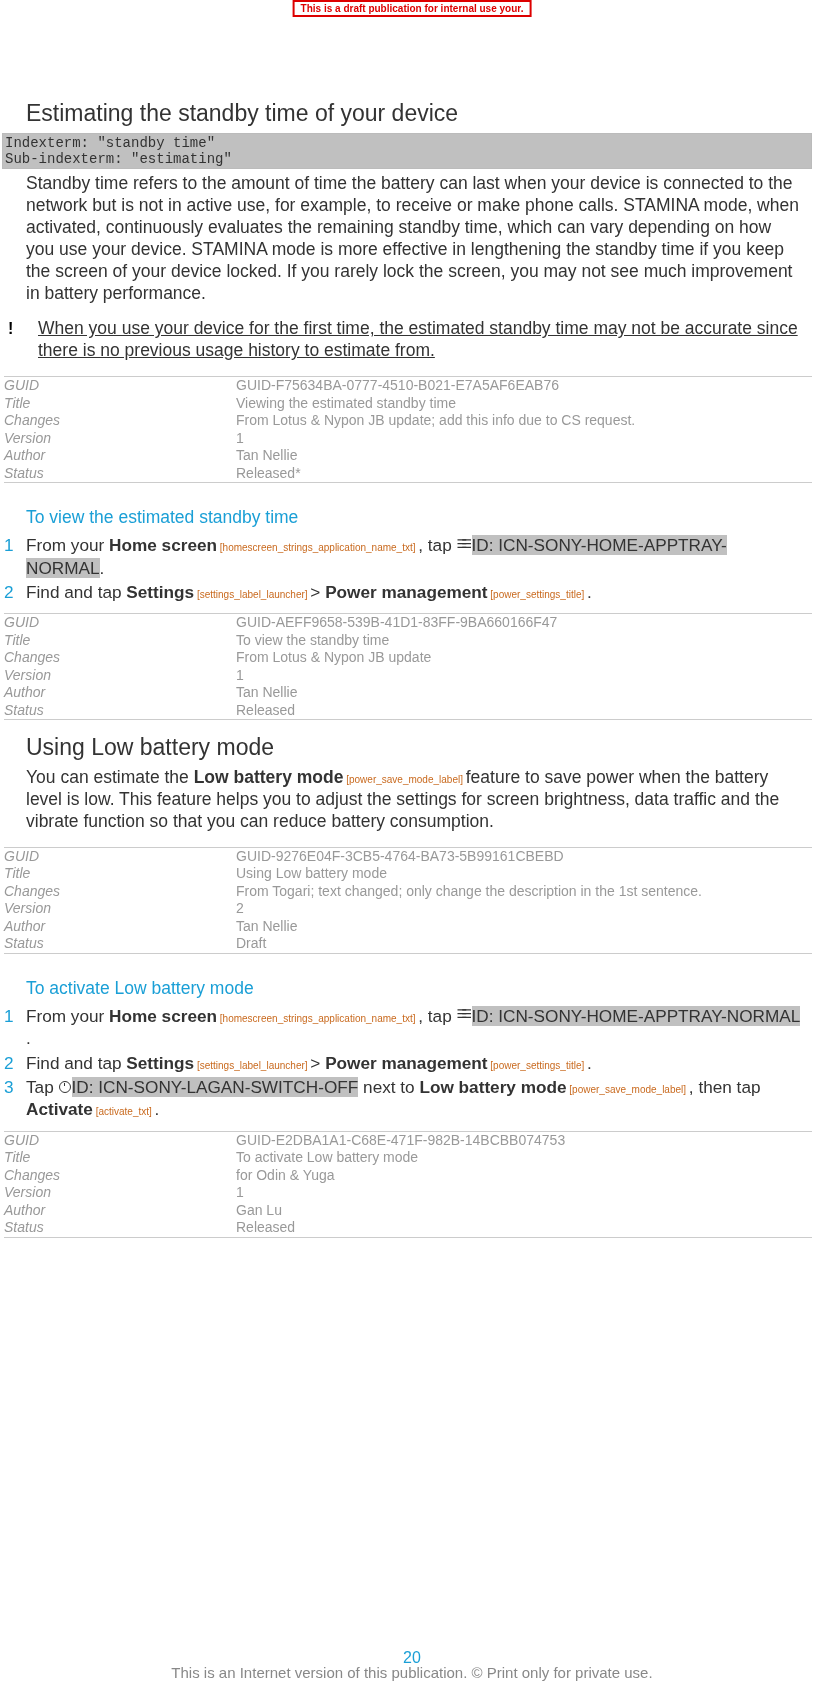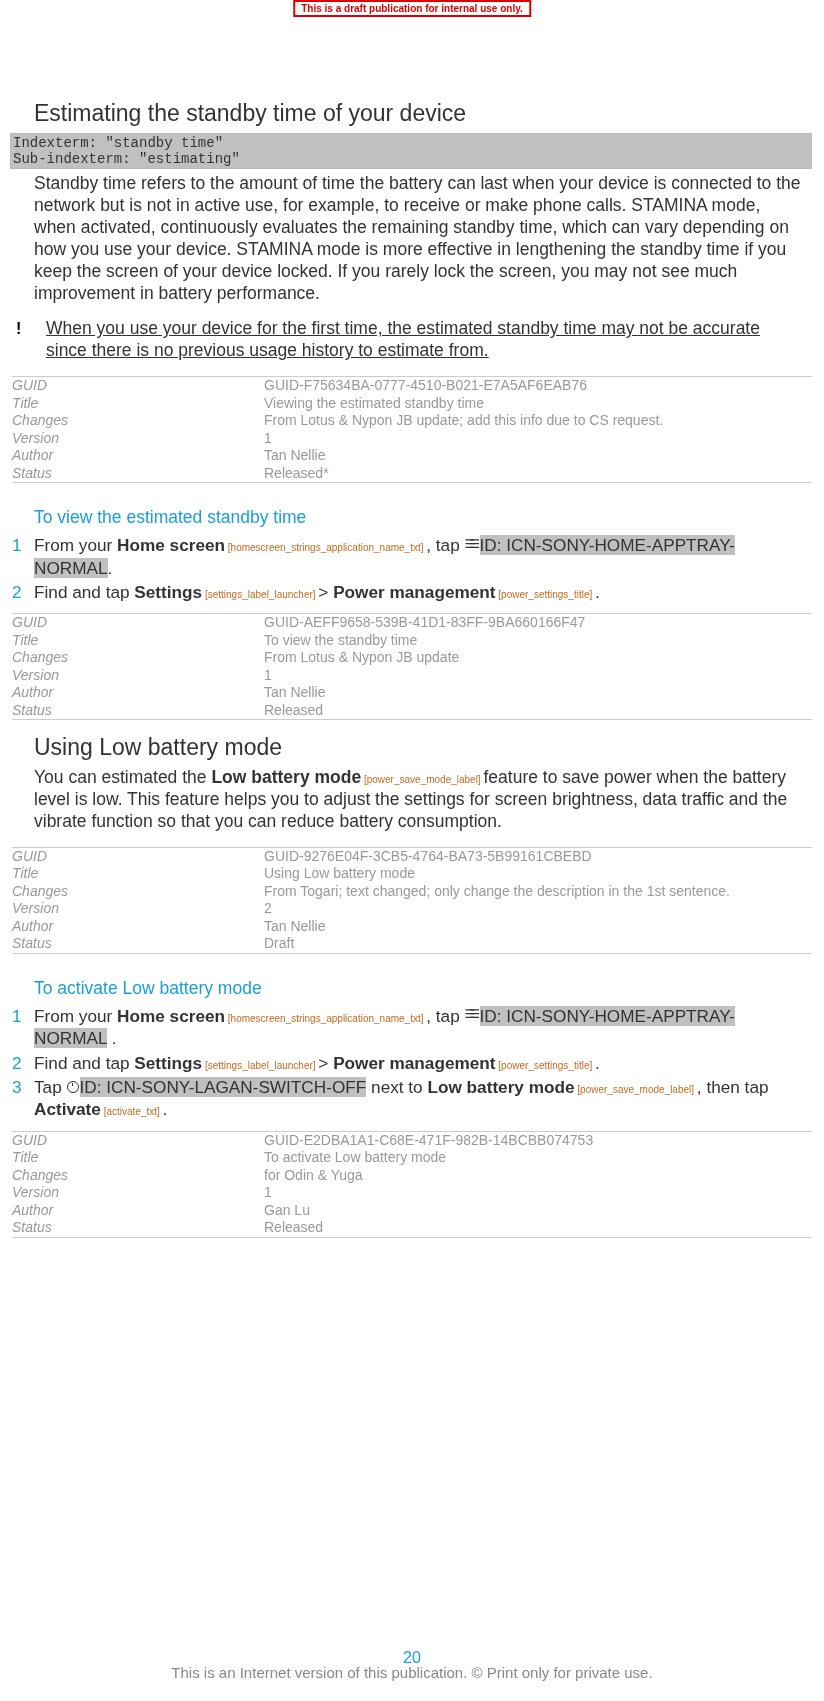--- a/index.html
+++ b/index.html
@@ -17,21 +17,21 @@
       transform: translateX(-50%);
       background: #fff;
       border: 2px solid #d00;
       color: #d00;
       font-size: 10px;
       font-weight: bold;
       padding: 1px 6px;
       white-space: nowrap;
     }
     .content {
-      padding: 100px 10px 0 10px;
+      padding: 100px 10px 0 2px;
     }
     .heading-main {
       font-size: 23px;
       color: #333;
       margin-left: 24px;
       margin-bottom: 6px;
       font-weight: normal;
     }
     .indexterm-block {
       background: #c0c0c0;
@@ -67,21 +67,20 @@
     }
     .meta-table-wrap {
       margin: 6px 2px 14px 2px;
       border-top: 1px solid #ccc;
       border-bottom: 1px solid #ccc;
       font-size: 14px;
       color: #999;
     }
     .meta-row {
       display: flex;
-      gap: 20px;
     }
     .meta-label {
       width: 232px;
       font-style: italic;
       padding: 0px 0;
       line-height: 1.25;
     }
     .meta-value {
       flex: 1;
       padding: 0px 0;
@@ -160,21 +159,21 @@
       width: 100%;
       text-align: center;
       color: #888;
       font-size: 15px;
       margin-top: 28px;
     }
   </style>
 </head>
 <body>
 
-<div class="draft-banner">This is a draft publication for internal use only.</div>
+<div class="draft-banner">This is a draft publication for internal use your.</div>
 
 <div class="content">
 
   <h2 class="heading-main">Estimating the standby time of your device</h2>
   <div class="indexterm-block">
     <div>Indexterm: "standby time"</div>
     <div>Sub-indexterm: "estimating"</div>
   </div>
   <p class="body-para">Standby time refers to the amount of time the battery can last when your device is connected to the network but is not in active use, for example, to receive or make phone calls. STAMINA mode, when activated, continuously evaluates the remaining standby time, which can vary depending on how you use your device. STAMINA mode is more effective in lengthening the standby time if you keep the screen of your device locked. If you rarely lock the screen, you may not see much improvement in battery performance.</p>
 
@@ -248,21 +247,21 @@
         <div class="meta-value">Tan Nellie</div>
       </div>
     <div class="meta-row">
         <div class="meta-label">Status</div>
         <div class="meta-value">Released</div>
       </div>
   </div>
 
   <h2 class="heading-main">Using Low battery mode</h2>
   <p class="body-para">
-    <span>You can estimated the </span><span class="bold">Low battery mode</span><span class="ref-txt"> [power_save_mode_label] </span><span>feature to save power when the battery level is low. This feature helps you to adjust the settings for screen brightness, data traffic and the vibrate function so that you can reduce battery consumption.</span>
+    <span>You can estimate the </span><span class="bold">Low battery mode</span><span class="ref-txt"> [power_save_mode_label] </span><span>feature to save power when the battery level is low. This feature helps you to adjust the settings for screen brightness, data traffic and the vibrate function so that you can reduce battery consumption.</span>
   </p>
 
   <div class="meta-table-wrap">
     <div class="meta-row">
         <div class="meta-label">GUID</div>
         <div class="meta-value">GUID-9276E04F-3CB5-4764-BA73-5B99161CBEBD</div>
       </div>
     <div class="meta-row">
         <div class="meta-label">Title</div>
         <div class="meta-value">Using Low battery mode</div>

